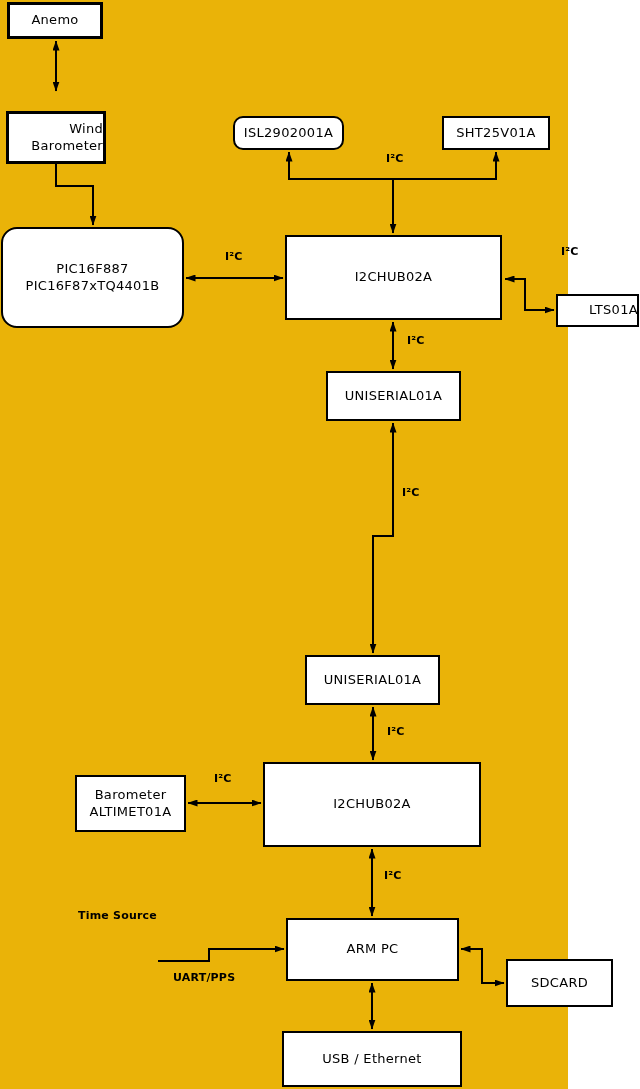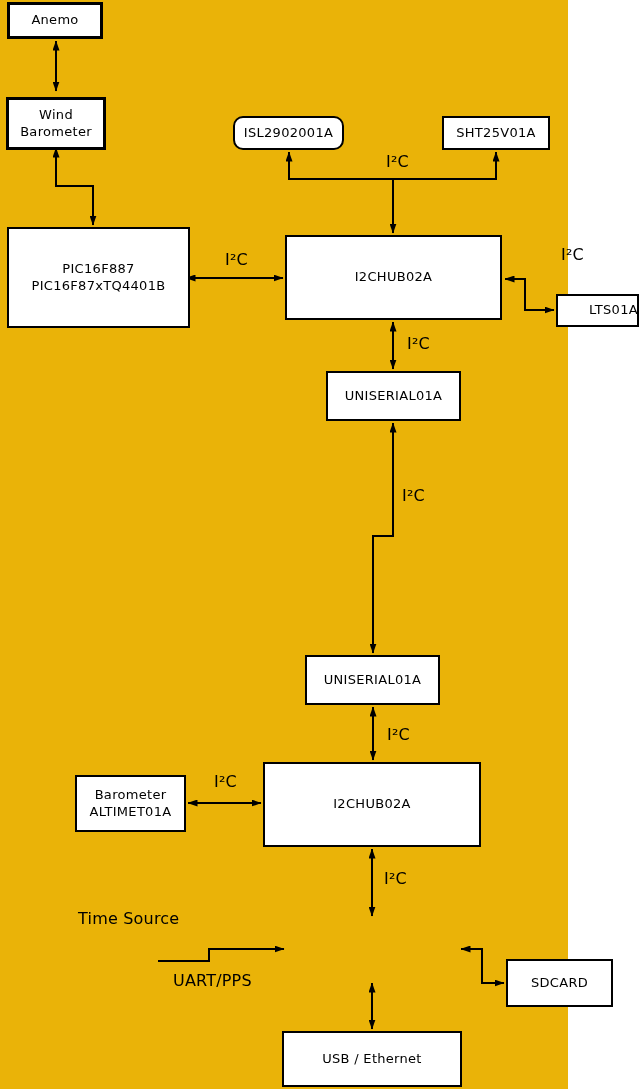--- a/index.html
+++ b/index.html
@@ -32,23 +32,24 @@
     align-items: center;
     justify-content: center;
     text-align: center;
     font-size: 13px;
     letter-spacing: 0.3px;
     line-height: 1.28;
   }
   .node.thick { border-width: 3px; }
   .edge-label {
     position: absolute;
-    font-size: 16px;
+    font-size: 11px;
     letter-spacing: 0.2px;
     white-space: nowrap;
+    font-weight: bold;
   }
 </style>
 </head>
 <body>
 
 <div class="diagram">
 
   <svg class="wires" viewBox="0 0 640 1089" xmlns="http://www.w3.org/2000/svg">
     <defs>
       <marker id="arrow" viewBox="0 0 10 7" markerWidth="10" markerHeight="7" refX="9.5" refY="3.5" orient="auto-start-reverse" markerUnits="userSpaceOnUse">
@@ -70,26 +71,26 @@
       <path d="M158,961 L209,961 L209,949 L284,949" marker-end="url(#arrow)"></path>
       <path d="M461,949 L482,949 L482,983 L504,983" marker-start="url(#arrow)" marker-end="url(#arrow)"></path>
       <path d="M372,983 L372,1029" marker-start="url(#arrow)" marker-end="url(#arrow)"></path>
     </g>
   </svg>
 
   <div class="node thick" style="left:7px; top:2px; width:96px; height:37px;">
     <span>Anemo</span>
   </div>
 
-  <div class="node thick" style="left:6px; top:97px; width:100px; height:53px;">
+  <div class="node thick" style="left:6px; top:111px; width:100px; height:53px;align-items:flex-end;">
     <span>Wind</span>
     <span>Barometer</span>
   </div>
 
-  <div class="node" style="left:7px; top:227px; width:183px; height:101px;">
+  <div class="node" style="left:1px; top:227px; width:183px; height:101px;border-radius:16px;">
     <span>PIC16F887</span>
     <span>PIC16F87xTQ4401B</span>
   </div>
 
   <div class="node" style="left:233px; top:116px; width:111px; height:34px;border-radius:10px;">
     <span>ISL2902001A</span>
   </div>
 
   <div class="node" style="left:442px; top:116px; width:108px; height:34px;">
     <span>SHT25V01A</span>
@@ -114,20 +115,23 @@
   <div class="node" style="left:75px; top:775px; width:111px; height:57px;">
     <span>Barometer</span>
     <span>ALTIMET01A</span>
   </div>
 
   <div class="node" style="left:263px; top:762px; width:218px; height:85px;">
     <span>I2CHUB02A</span>
   </div>
 
 
+  <div class="node" style="left:286px; top:918px; width:173px; height:63px;">
+    <span>ARM PC</span>
+  </div>
 
   <div class="node" style="left:506px; top:959px; width:107px; height:48px;">
     <span>SDCARD</span>
   </div>
 
   <div class="node" style="left:282px; top:1031px; width:180px; height:56px;">
     <span>USB / Ethernet</span>
   </div>
 
   <span class="edge-label" style="left:386px; top:152px;">I²C</span>

